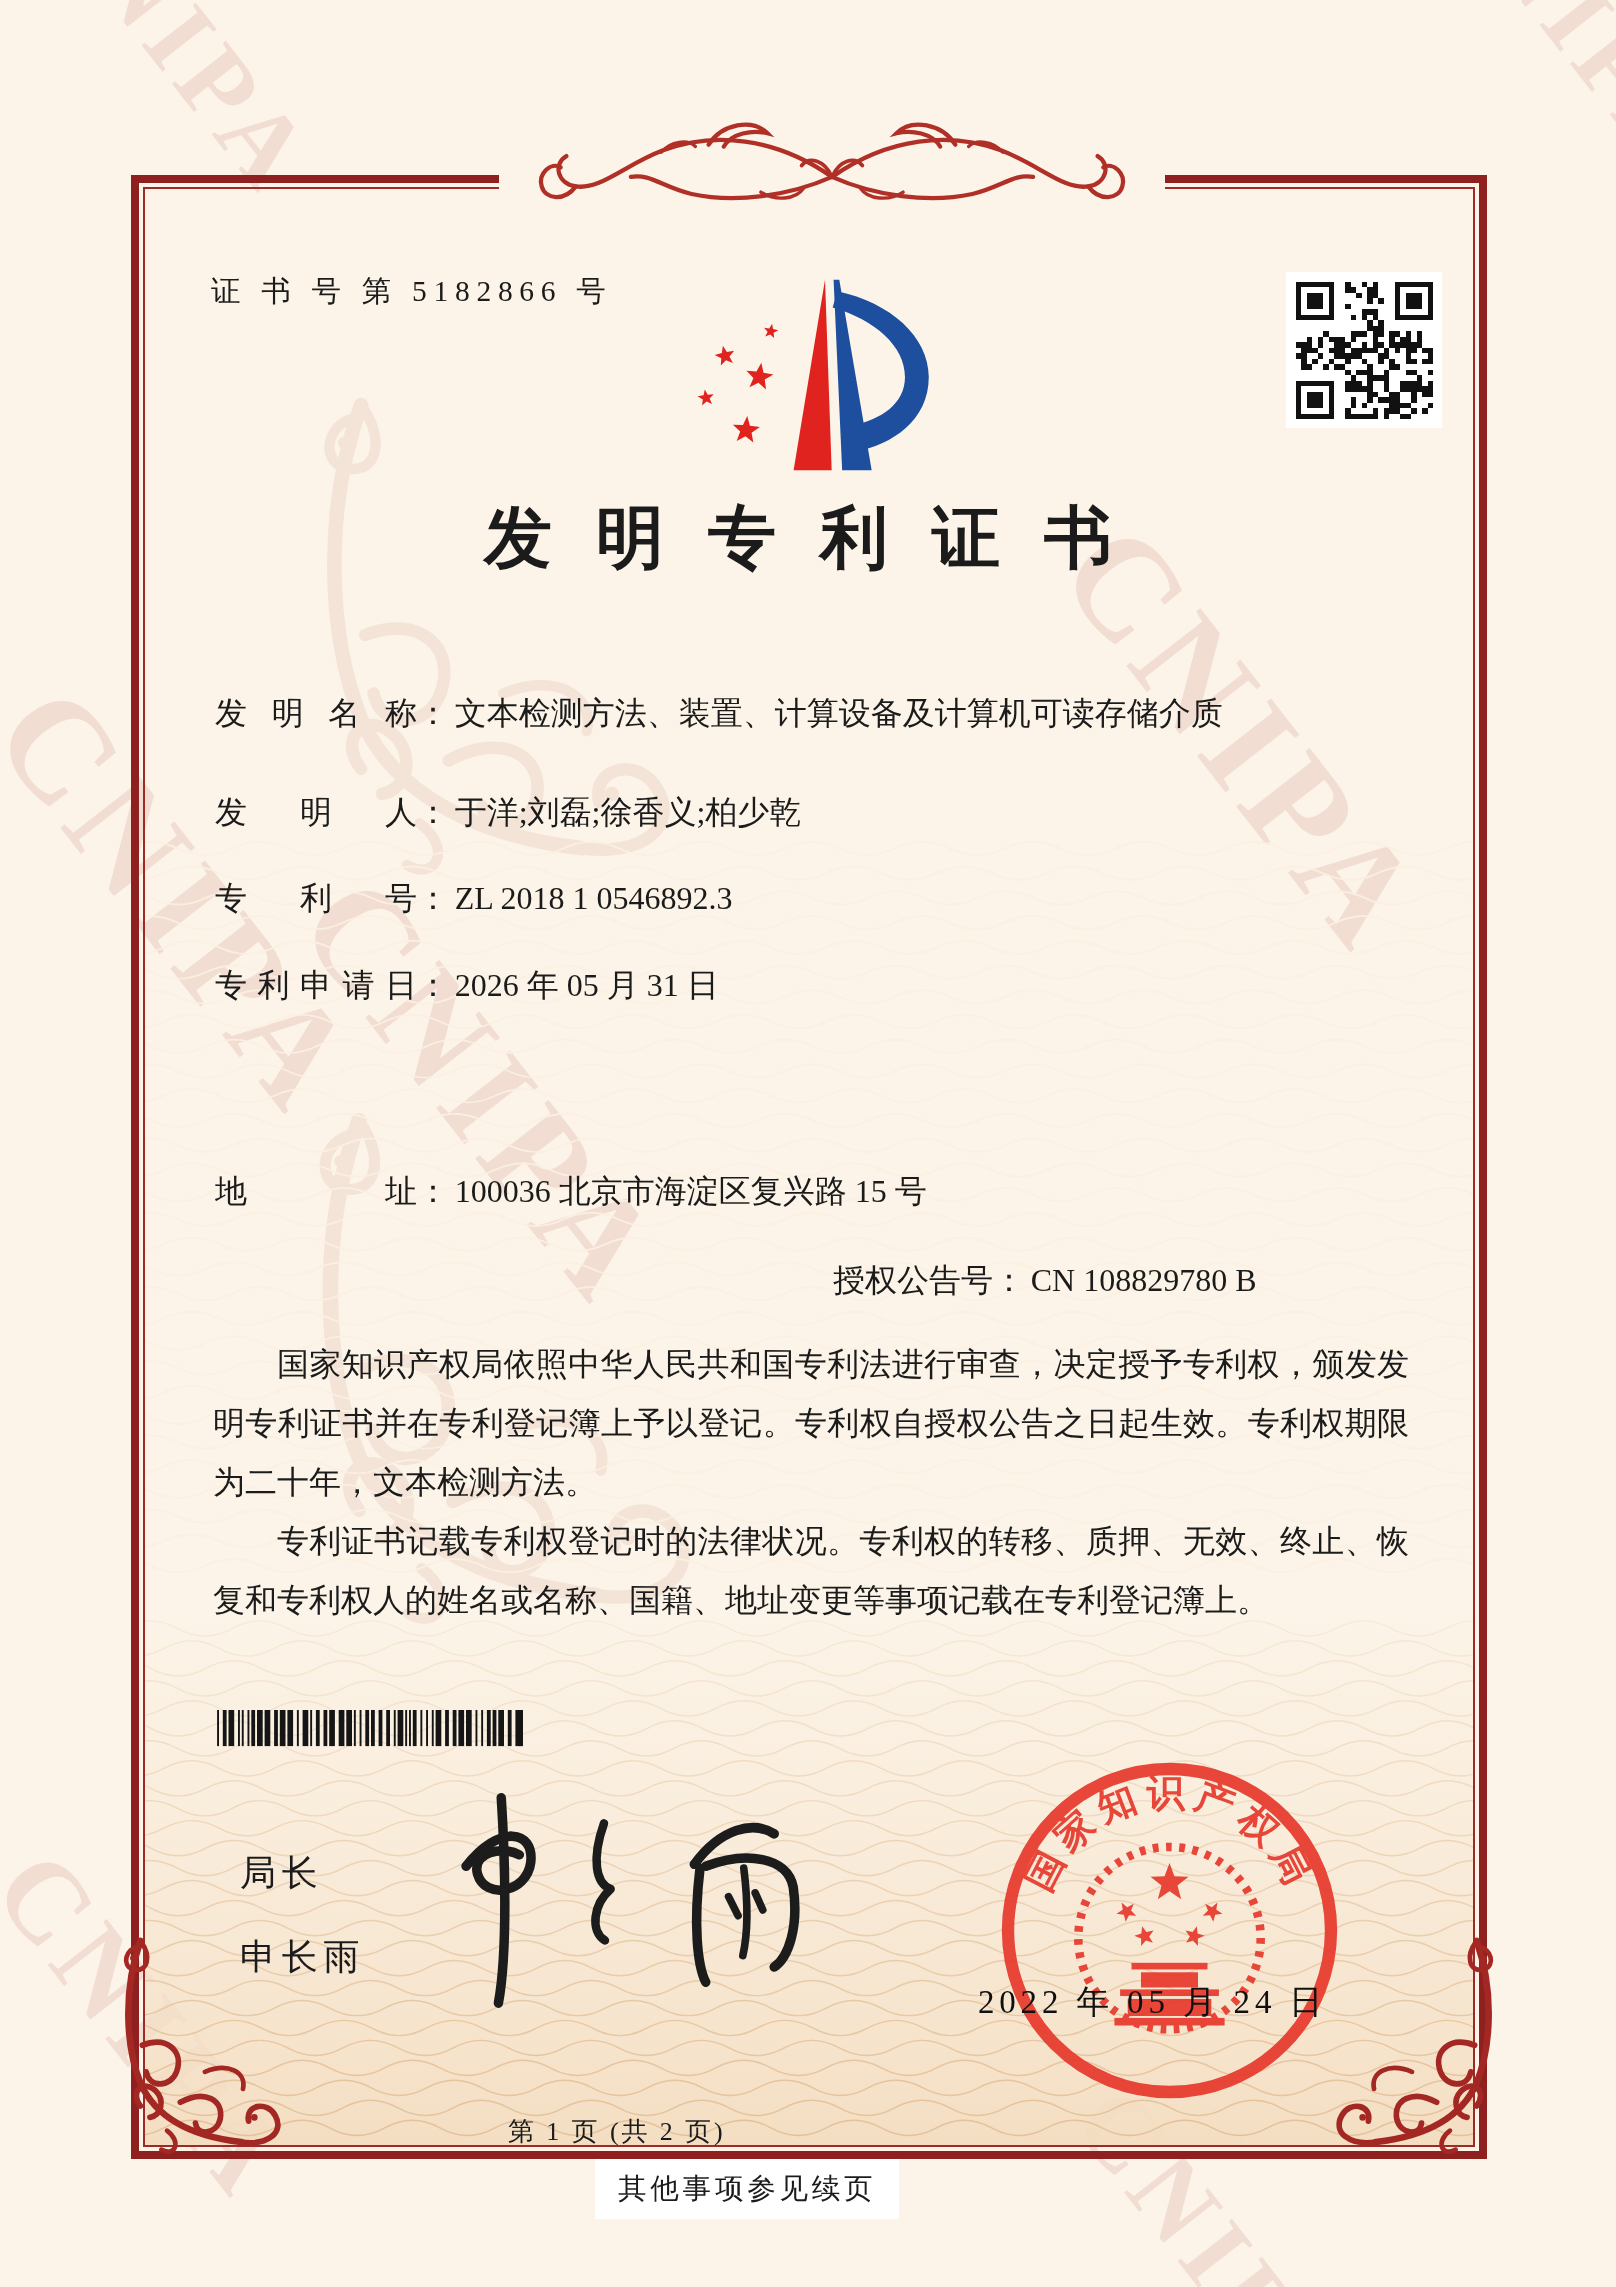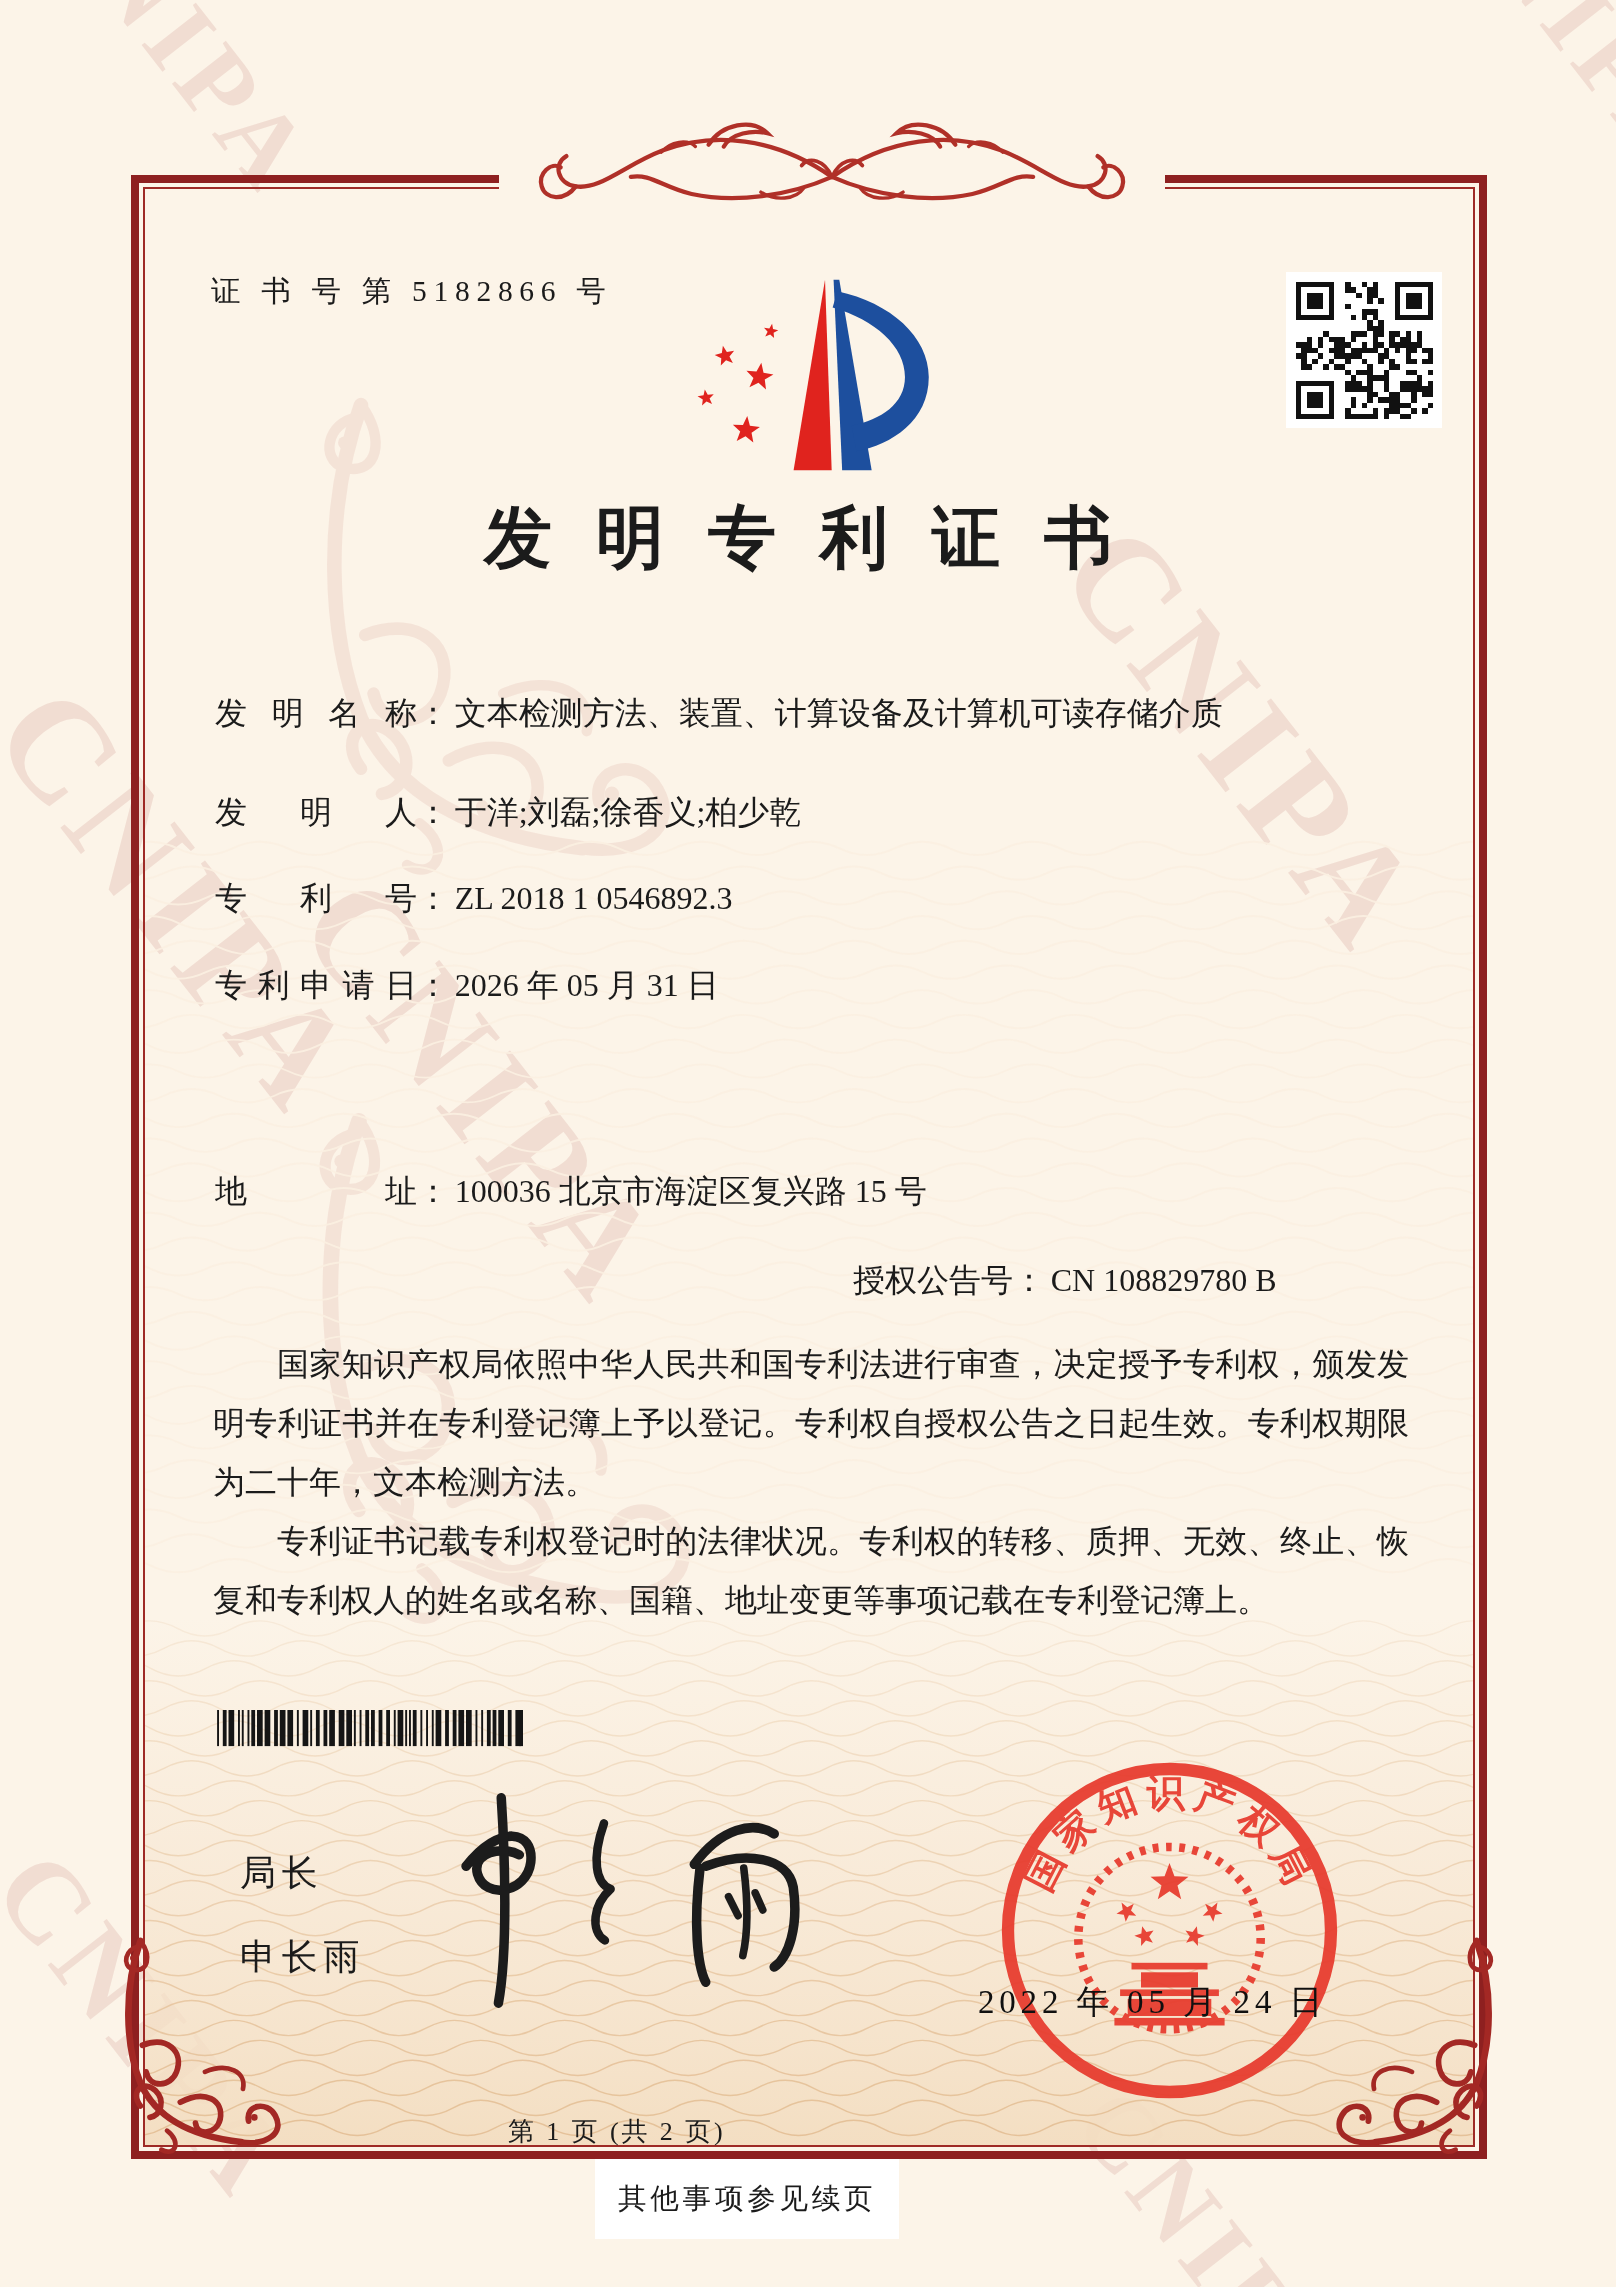--- a/index.html
+++ b/index.html
@@ -33,21 +33,21 @@
          text-align:justify;}
   .paras p{margin:0;text-indent:2em;}
   
   .barcode{position:absolute;left:217px;top:1710px;}
   .signer{position:absolute;left:240px;font-size:36px;font-weight:normal;
           font-family:"Liberation Sans","DejaVu Sans",sans-serif;letter-spacing:5.7px;}
   .sig{position:absolute;left:409px;top:1771px;}
   .seal{position:absolute;left:989px;top:1750px;opacity:.93;}
   .sealdate{position:absolute;left:978px;top:1980px;font-size:33px;letter-spacing:4.8px;color:#101010;}
   .pageno{position:absolute;left:508px;top:2089px;width:361px;text-align:left;font-size:26px;letter-spacing:2.9px;margin-top:25px;}
-  .note{position:absolute;left:595px;top:2159px;background:#ffffff;padding:21px 23px;
+  .note{position:absolute;left:595px;top:2159px;background:#ffffff;padding:11px 23px;
         font-size:28.5px;letter-spacing:3.8px;}
   svg{display:block;}
 </style>
 </head>
 <body>
 
 <svg width="0" height="0" style="position:absolute">
   <defs>
     <g id="corner-orn" fill="none" stroke="#a32824" stroke-width="7" stroke-linecap="round">
       <path d="M30,12 C12,62 14,122 30,162 C46,198 84,218 136,224"></path>
@@ -399,21 +399,21 @@
   <div class="field" style="top:877px;">
     <span class="lbl">专利号</span><span>：</span><span class="val">ZL 2018 1 0546892.3</span>
   </div>
   <div class="field" style="top:964px;">
     <span class="lbl">专利申请日</span><span>：</span><span class="val">2026 年 05 月 31 日</span>
   </div>
   <div class="field" style="top:1170px;">
     <span class="lbl">地址</span><span>：</span><span class="val">100036 北京市海淀区复兴路 15 号</span>
   </div>
   <div class="field" style="top:1259px;left:833px;">
-    <span class="lbl" style="width:auto;margin-left:20px;">授权公告号</span><span>：</span><span class="val">CN 108829780 B</span>
+    <span class="lbl" style="width:auto;">授权公告号</span><span>：</span><span class="val">CN 108829780 B</span>
   </div>
 
   <div class="paras">
     <p>国家知识产权局依照中华人民共和国专利法进行审查，决定授予专利权，颁发发明专利证书并在专利登记簿上予以登记。专利权自授权公告之日起生效。专利权期限为二十年，文本检测方法。</p>
     <p>专利证书记载专利权登记时的法律状况。专利权的转移、质押、无效、终止、恢复和专利权人的姓名或名称、国籍、地址变更等事项记载在专利登记簿上。</p>
   </div>
 
   <svg id="barcode" class="barcode" width="308" height="38" viewBox="0 0 324 40">
       <rect x="0" y="0" width="2" height="38" fill="#151515"></rect>
       <rect x="6" y="0" width="4" height="38" fill="#151515"></rect>

